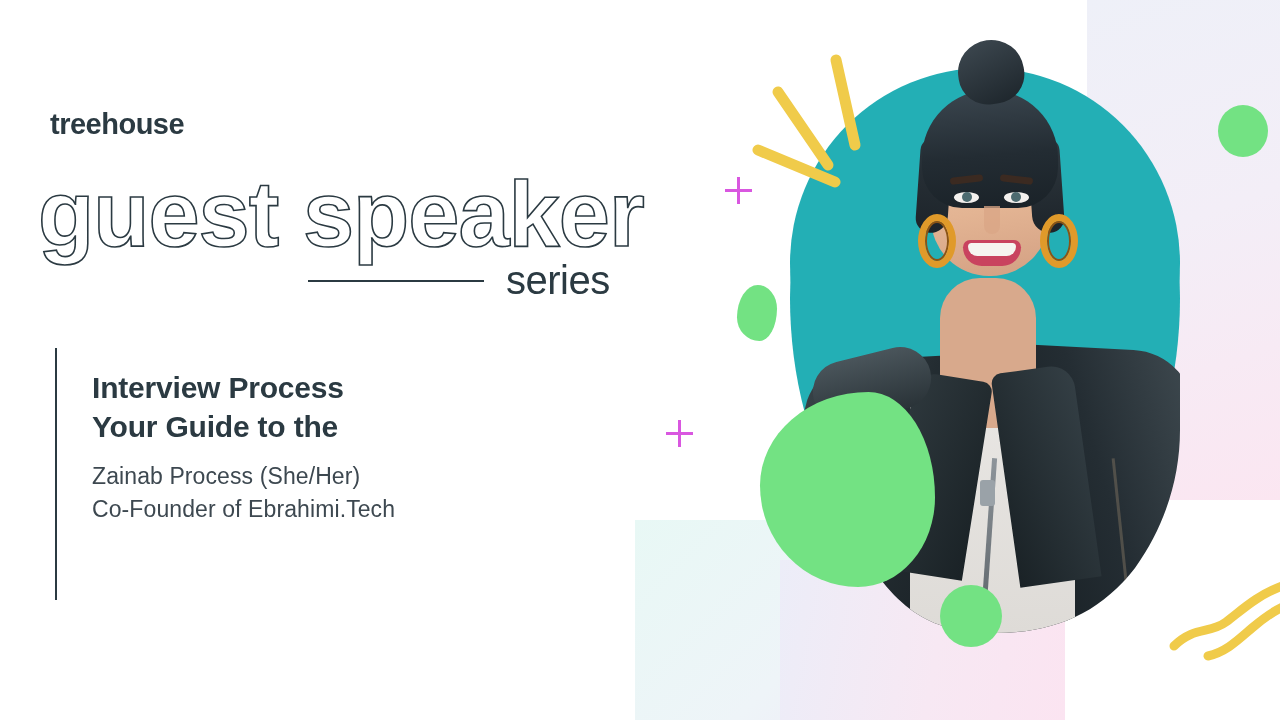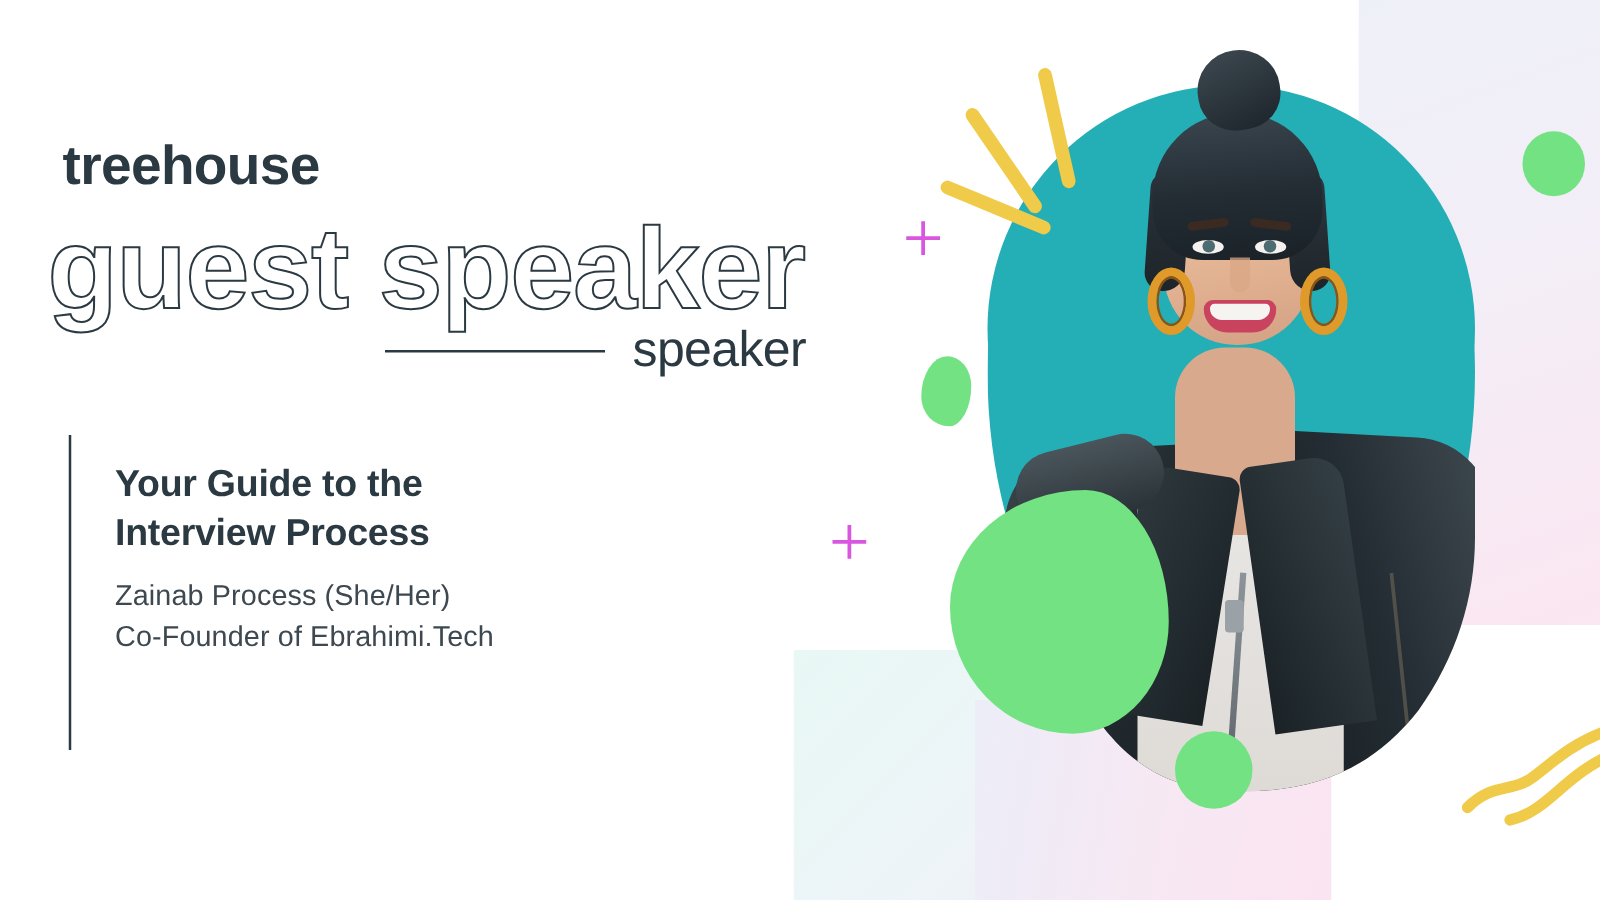--- a/index.html
+++ b/index.html
@@ -207,21 +207,21 @@
   #plus-1 { left: 725px; top: 177px; width: 27px; height: 27px; }
   #plus-2 { left: 666px; top: 420px; width: 27px; height: 27px; }
 
   #sparkles, #squiggles { position: absolute; overflow: visible; }
   #sparkles { left: 740px; top: 30px; width: 160px; height: 160px; }
   #squiggles { left: 1160px; top: 580px; width: 130px; height: 120px; }
 
   
   #brand {
     position: absolute; left: 50px; top: 108px;
-    font-size: 44px; font-weight: 700; letter-spacing: -0.5px;
+    font-size: 29px; font-weight: 700; letter-spacing: -0.5px;
     color: #2b3a42;
   }
   #headline-outline {
     position: absolute; left: 38px; top: 160px;
     width: 620px; height: 110px;
   }
   #headline-outline text {
     font-family: "Liberation Sans", sans-serif;
     font-size: 92px; font-weight: 700; letter-spacing: -1px;
     fill: none; stroke: #2b3a42; stroke-width: 1.6px;
@@ -321,27 +321,27 @@
   </svg>
 
   <div id="brand">treehouse</div>
 
   <svg id="headline-outline" viewBox="0 0 620 110">
     <text x="0" y="86">guest speaker</text>
   </svg>
 
   <div id="series-row">
     <div id="series-rule"></div>
-    <div id="series-label">speaker</div>
+    <div id="series-label">series</div>
   </div>
 
   <div id="info-rule"></div>
 
   <div id="info-block">
     <div id="talk-title">
+      <div>Interview Process</div>
       <div>Your Guide to the</div>
-      <div>Interview Process</div>
     </div>
     <div class="speaker-line">Zainab Process (She/Her)</div>
     <div class="speaker-line">Co-Founder of Ebrahimi.Tech</div>
   </div>
 
 </div>
 
 </body></html>

